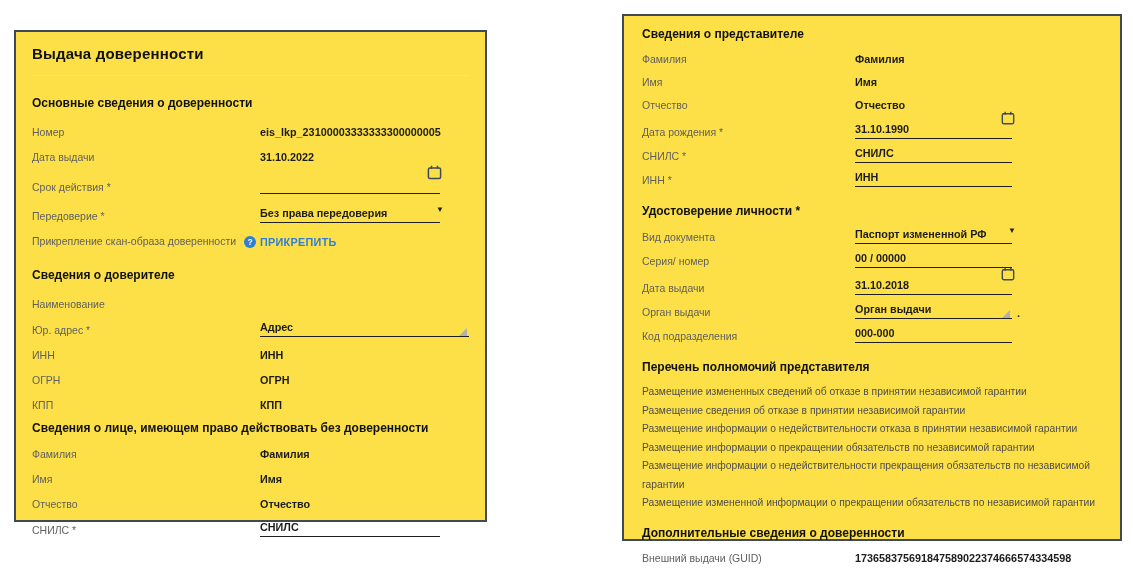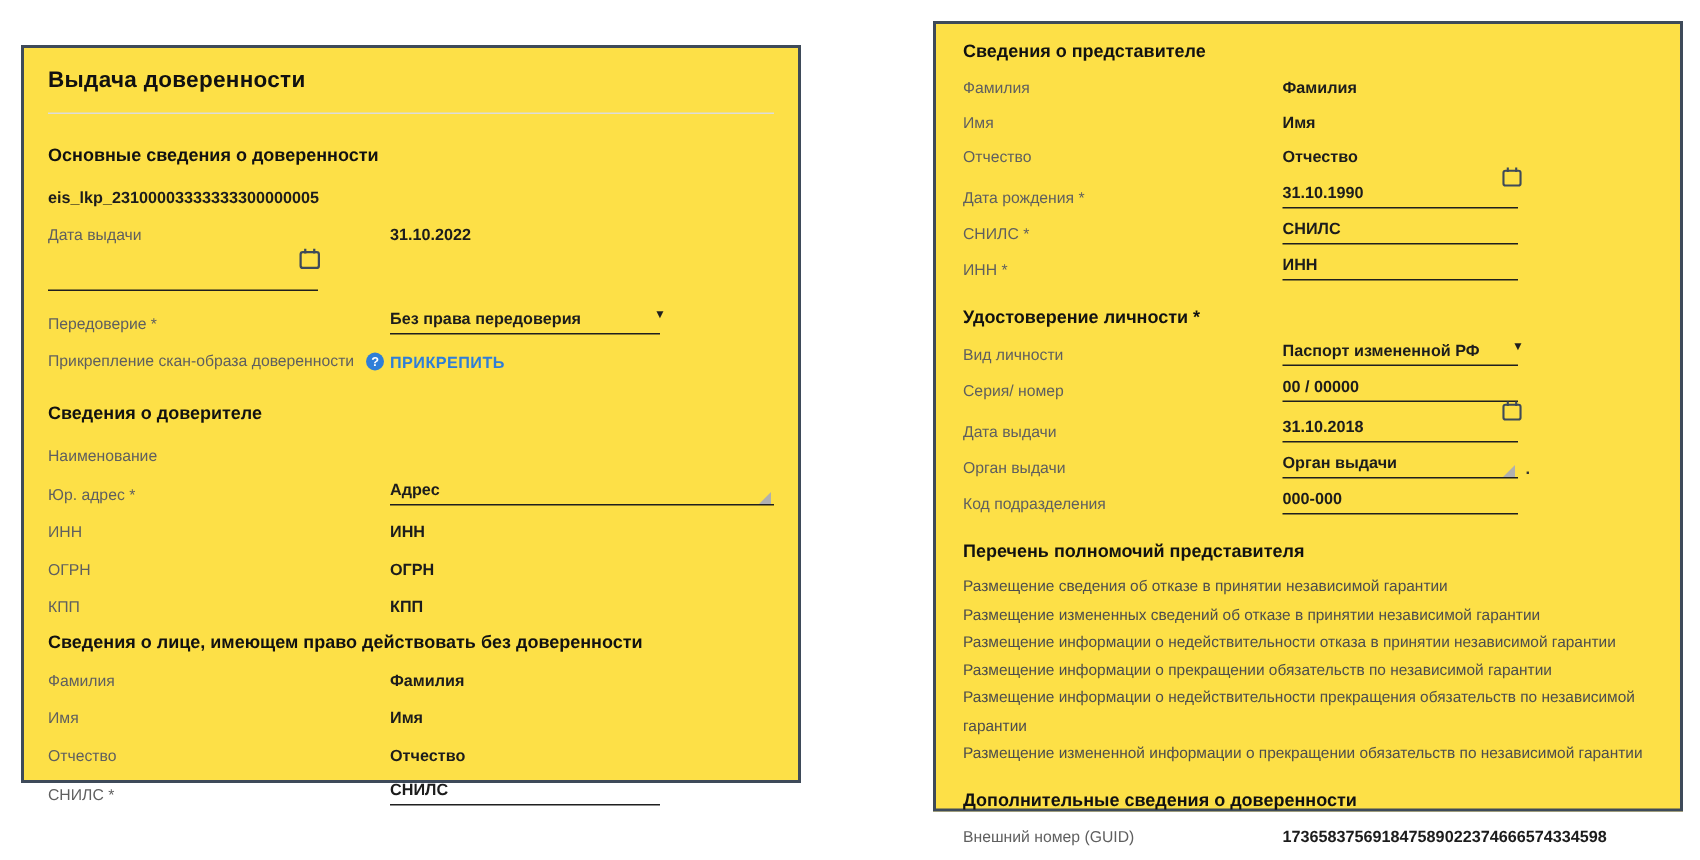--- a/index.html
+++ b/index.html
@@ -1,20 +1,20 @@
 <!DOCTYPE html>
 <html><head>
 <meta charset="utf-8">
 <style>
   * { margin:0; padding:0; box-sizing:border-box; }
   html,body { width:1133px; height:573px; background:#ffffff;
     font-family:"Liberation Sans", sans-serif; color:#1c1c1c; overflow:hidden; }
 
   .panel { position:absolute; background:#fde047; border:2px solid #3E4A59; }
-  .panel-left  { left:14px;  top:30px; width:520px; height:492px; padding:13px 16px; }
+  .panel-left  { left:14px;  top:30px; width:473px; height:492px; padding:13px 16px; }
   .panel-right { left:622px; top:14px; width:500px; height:527px; padding:11px 18px; }
 
   .page-title { font-size:15px; font-weight:bold; color:#111; letter-spacing:.2px; }
   .title-divider { border-bottom:1px solid #dcdcdc; margin-top:13px; }
 
   .section-heading { font-size:12px; font-weight:bold; color:#111; }
   .panel-left  .section-heading { margin:20px 0 13px 0; }
   .panel-right .section-heading { margin:0 0 9px 0; }
   .panel-right .gap-s { margin-top:13px; }
   .panel-right .gap-m { margin-top:17px; }
@@ -62,29 +62,31 @@
 </head>
 <body>
 
 <div class="panel panel-left">
   <div class="page-title">Выдача доверенности</div>
   <div class="title-divider"></div>
 
   <div class="section-heading">Основные сведения о доверенности</div>
 
   <div class="row">
+    <div class="lbl">Номер</div>
     <div class="val plain">eis_lkp_23100003333333300000005</div>
   </div>
 
   <div class="row">
     <div class="lbl">Дата выдачи</div>
     <div class="val plain">31.10.2022</div>
   </div>
 
   <div class="row" style="margin-top:14px">
+    <div class="lbl">Срок действия *</div>
     <div class="field">
       <span class="vtext"></span>
       <span class="cal-icon">
         <svg viewBox="0 0 16 16" width="15" height="15">
             <rect x="1.5" y="3.2" width="13" height="11.3" rx="1.6" fill="none" stroke="#3E4A59" stroke-width="1.6"></rect>
             <line x1="4.8" y1="0.8" x2="4.8" y2="4.2" stroke="#3E4A59" stroke-width="1.6"></line>
             <line x1="11.2" y1="0.8" x2="11.2" y2="4.2" stroke="#3E4A59" stroke-width="1.6"></line>
           </svg>
       </span>
     </div>
@@ -200,21 +202,21 @@
   <div class="row">
     <div class="lbl">ИНН *</div>
     <div class="field u-text">
       <span class="vtext">ИНН</span>
     </div>
   </div>
 
   <div class="section-heading gap-m">Удостоверение личности *</div>
 
   <div class="row">
-    <div class="lbl">Вид личности</div>
+    <div class="lbl">Вид документа</div>
     <div class="field u-text">
       <span class="vtext">Паспорт измененной РФ</span>
       <span class="dd-arrow">▼</span>
     </div>
   </div>
 
   <div class="row">
     <div class="lbl">Серия/ номер</div>
     <div class="field u-text">
       <span class="vtext">00 / 00000</span>
@@ -247,32 +249,32 @@
   <div class="row" style="margin-top:4px">
     <div class="lbl">Код подразделения</div>
     <div class="field u-text">
       <span class="vtext">000-000</span>
     </div>
   </div>
 
   <div class="section-heading gap-m">Перечень полномочий представителя</div>
 
   <div class="perm-list">
+    <div class="perm-item">Размещение измененных сведений об отказе в принятии независимой гарантии</div>
     <div class="perm-item">Размещение сведения об отказе в принятии независимой гарантии</div>
-    <div class="perm-item">Размещение измененных сведений об отказе в принятии независимой гарантии</div>
     <div class="perm-item">Размещение информации о недействительности отказа в принятии независимой гарантии</div>
     <div class="perm-item">Размещение информации о прекращении обязательств по независимой гарантии</div>
     <div class="perm-item">Размещение информации о недействительности прекращения обязательств по независимой гарантии</div>
     <div class="perm-item">Размещение измененной информации о прекращении обязательств по независимой гарантии</div>
   </div>
 
   <div class="section-heading gap-s">Дополнительные сведения о доверенности</div>
 
   <div class="row">
-    <div class="lbl">Внешний номер (GUID)</div>
+    <div class="lbl">Внешний выдачи (GUID)</div>
     <div class="val plain">173658375691847589022374666574334598</div>
   </div>
 
   <div class="row" style="margin-top:4px">
     <div class="lbl two-line">Сведения об информационной системе, в которой хранится и отменяется доверенность</div>
     <div class="val plain">https://zakupki.gov.ru</div>
   </div>
 
 </div>
 

